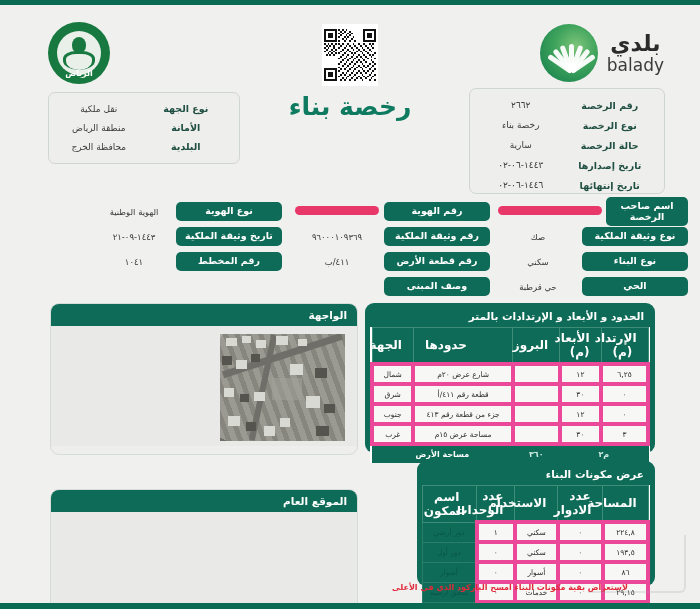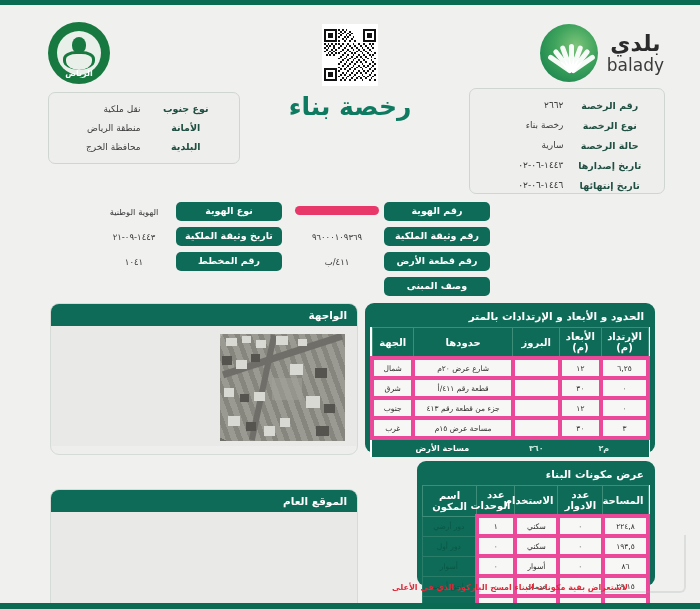--- a/index.html
+++ b/index.html
@@ -64,21 +64,21 @@
   
   .infobox{
     position:absolute;border:1px solid #cfd6d2;border-radius:7px;background:#eeeeec;
     padding:6px 8px;box-sizing:border-box;
   }
   .infobox.left{left:48px;top:92px;width:192px;height:72px;}
   .infobox.right{right:35px;top:88px;width:196px;height:106px;}
   .irow{display:flex;align-items:center;height:19px;font-size:9px;}
   .infobox.right .irow{height:20px;}
   .ilabel{width:52%;text-align:center;color:#1f4f42;font-weight:bold;font-size:9.5px;}
-  .ival{width:48%;text-align:right;color:#3b3b3b;font-size:9px;}
+  .ival{width:48%;text-align:center;color:#3b3b3b;font-size:9px;}
 
   
   .fields{position:absolute;top:200px;left:0;width:700px;height:92px;}
   .fcol{position:absolute;top:0;}
   .fcol.c1{right:418px;width:190px;}   
   .fcol.c2{right:210px;width:200px;}
   .fcol.c3{right:12px;width:194px;}
   .frow{display:flex;align-items:center;height:23px;margin-bottom:2px;}
   .pill{
     background:#0d6b57;color:#ffffff;border-radius:5px;
@@ -114,22 +114,22 @@
   .sat i.dark{background:#55544f;}
   .sat i.road{background:#6f6e69;}
 
   
   .tblwrap{position:absolute;background:#0d6b57;border-radius:9px;padding:5px;box-sizing:border-box;}
   .tblwrap.bounds{right:45px;top:303px;width:290px;height:150px;}
   .tblwrap.comps{right:45px;top:461px;width:238px;height:125px;}
   .tbl-title{color:#fff;font-size:10.5px;font-weight:bold;text-align:right;padding:2px 6px 5px 6px;}
   table{border-collapse:collapse;width:100%;background:#ffffff;table-layout:fixed;}
   th{
-    background:#0d6b57;color:#fff;font-size:10px;font-weight:bold;
-    padding:3px 4px;border:1px solid #3d8d79;text-align:center;
+    background:#0d6b57;color:#fff;font-size:12px;font-weight:bold;
+    padding:3px 11px;border:1px solid #3d8d79;text-align:left;
   }
   td{
     font-size:7.5px;color:#2e2e2e;padding:2px 1px;text-align:center;
     border:4px solid #ec4899;background:#f7f7f5;height:12px;
   }
   tr.sumrow td{background:#0d6b57;color:#cfe9e0;border:1px solid #0d6b57;font-size:8px;font-weight:bold;}
   tr.sumrow td.lbl{color:#ffffff;}
   td.namecell{background:#0d6b57;color:#0a5745;font-size:7.5px;border:1px solid #2a7d68;}
   .note{
     position:absolute;right:45px;top:583px;width:290px;text-align:center;
@@ -383,21 +383,21 @@
         <span class="frond" style="transform:rotate(38deg)"></span>
         <span class="frond" style="transform:rotate(55deg)"></span>
       </div>
     </div>
   </div>
 
   <div class="doc-title">رخصة بناء</div>
 
   <div class="infobox left">
     <div class="irow">
-      <span class="ilabel">نوع جنوب</span>
+      <span class="ilabel">نوع الجهة</span>
       <span class="ival">نقل ملكية</span>
     </div>
     <div class="irow">
       <span class="ilabel">الأمانة</span>
       <span class="ival">منطقة الرياض</span>
     </div>
     <div class="irow">
       <span class="ilabel">البلدية</span>
       <span class="ival">محافظة الخرج</span>
     </div>
@@ -421,20 +421,38 @@
       <span class="ival">١٤٤٣-٠٦-٠٢</span>
     </div>
     <div class="irow">
       <span class="ilabel">تاريخ إنتهائها</span>
       <span class="ival">١٤٤٦-٠٦-٠٢</span>
     </div>
   </div>
 
   <div class="fields">
 
+    <div class="fcol c3">
+      <div class="frow">
+        <span class="pill">اسم صاحب الرخصة</span>
+        <span class="fval"><span class="redact wide"></span></span>
+      </div>
+      <div class="frow">
+        <span class="pill">نوع وثيقة الملكية</span>
+        <span class="fval">صك</span>
+      </div>
+      <div class="frow">
+        <span class="pill">نوع البناء</span>
+        <span class="fval">سكني</span>
+      </div>
+      <div class="frow">
+        <span class="pill">الحي</span>
+        <span class="fval">حي قرطبة</span>
+      </div>
+    </div>
 
     <div class="fcol c2">
       <div class="frow">
         <span class="pill">رقم الهوية</span>
         <span class="fval"><span class="redact"></span></span>
       </div>
       <div class="frow">
         <span class="pill">رقم وثيقة الملكية</span>
         <span class="fval">٩٦٠٠٠١٠٩٣٦٩</span>
       </div>

